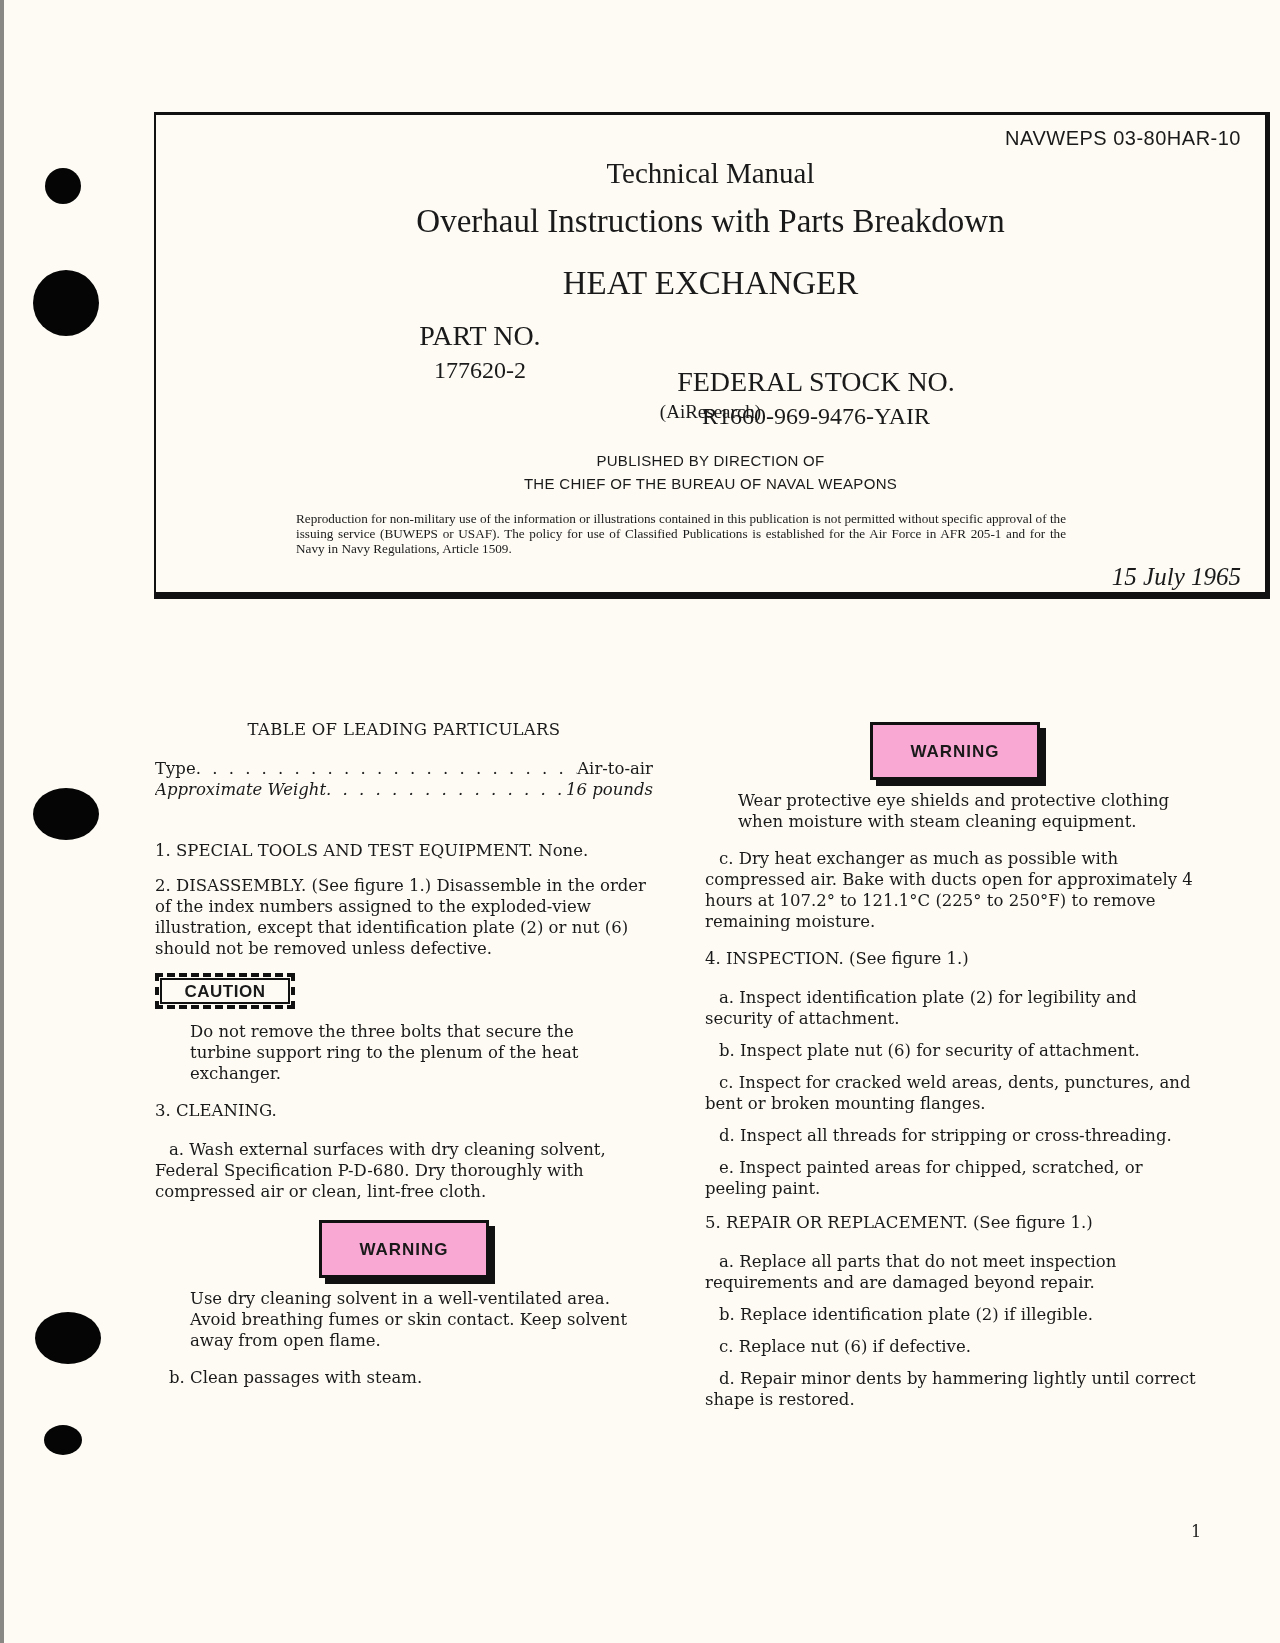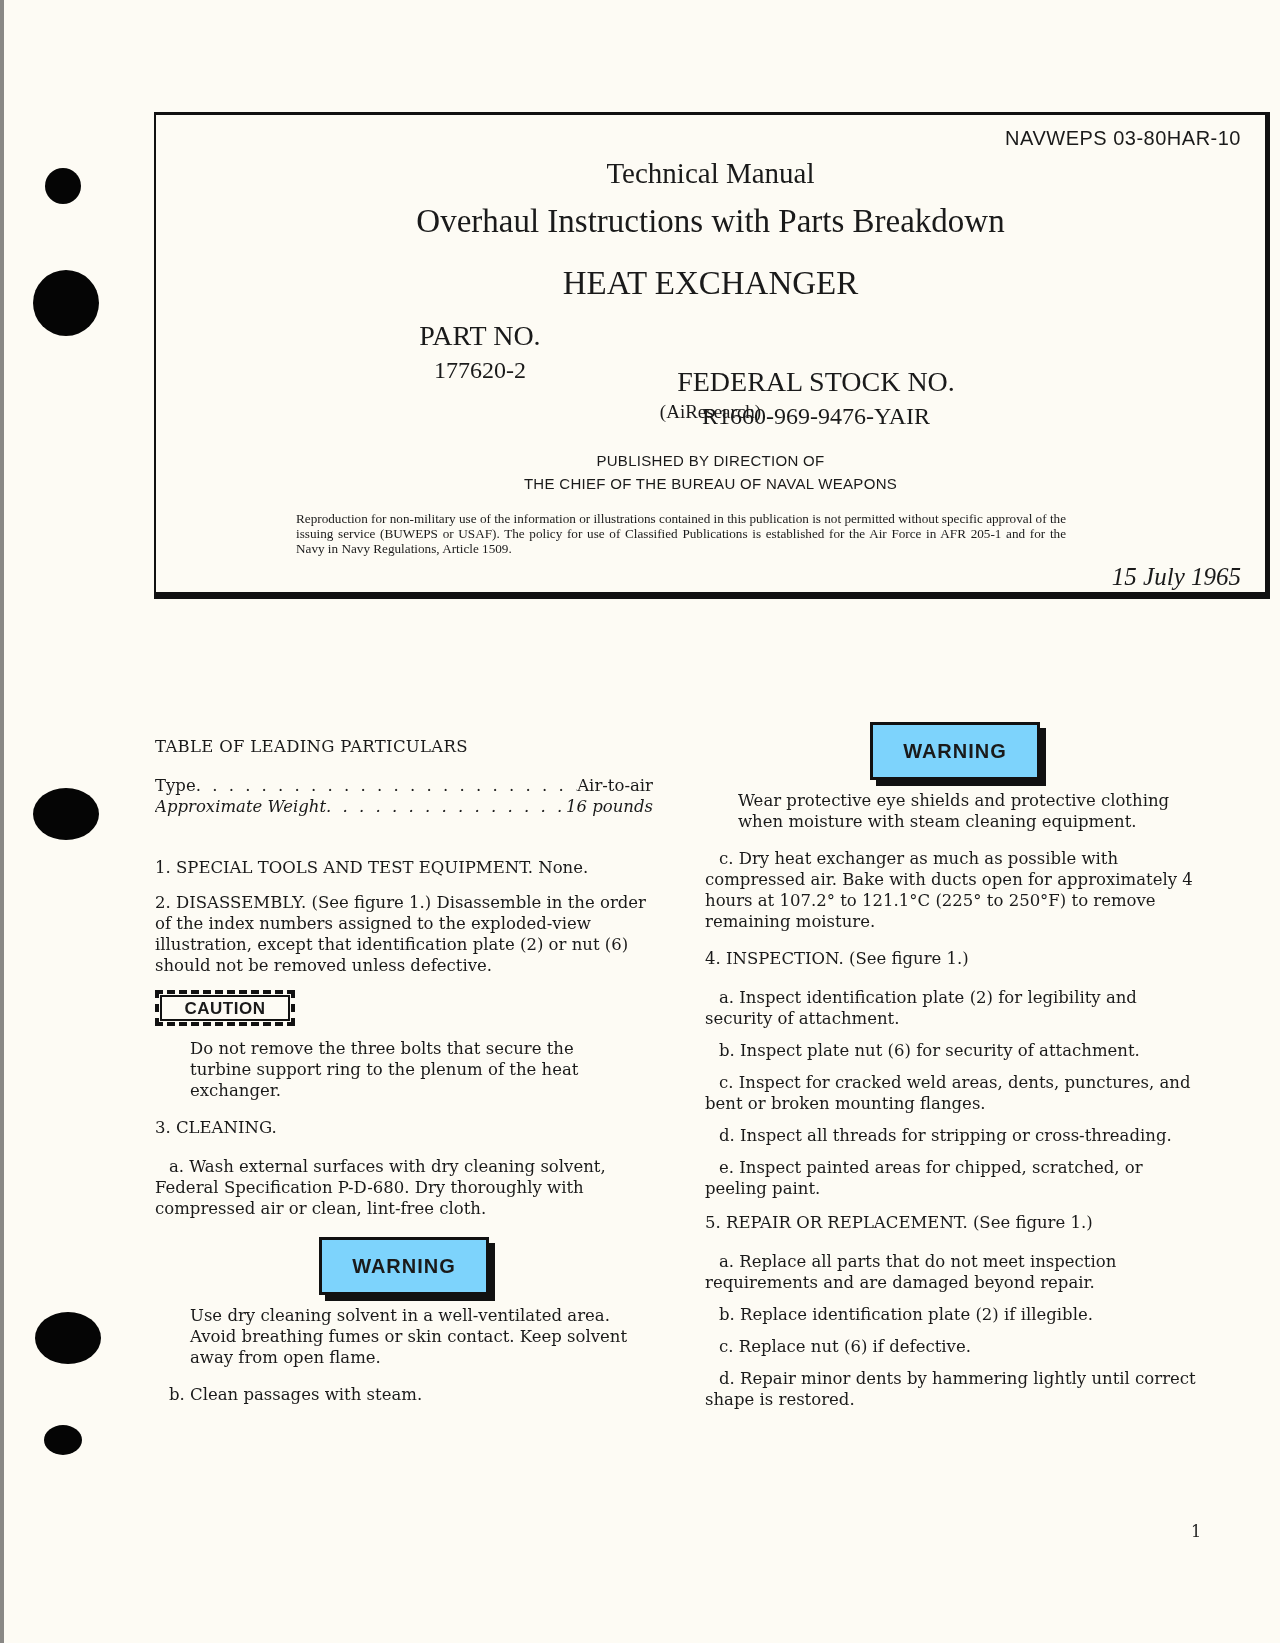--- a/index.html
+++ b/index.html
@@ -38,34 +38,34 @@
     .repro { position: absolute; left: 140px; width: 770px; top: 396px; font-family: "Liberation Serif", serif; font-size: 13.2px; line-height: 15px; text-align: justify; text-align-last: left; }
     .date { position: absolute; right: 24px; top: 448px; font-family: "Liberation Serif", serif; font-style: italic; font-size: 25px; }
 
     .col { position: absolute; font-size: 16.5px; line-height: 21px; }
     .left { left: 155px; width: 498px; }
     .right { left: 705px; width: 500px; }
     .para { margin: 0 0 11px 0; }
     .ind { text-indent: 14px; }
     .note-body { padding-left: 35px; padding-right: 20px; margin: 0 0 16px 0; }
 
-    .tlp-title { margin: 17px 0 18px 0; letter-spacing: .3px; }
+    .tlp-title { text-align: center; margin: 0 0 18px 0; letter-spacing: .3px; }
     .tlp-row { display: flex; white-space: nowrap; overflow: hidden; }
     .tlp-row .lab { flex: 0 0 auto; }
     .tlp-row .dots { flex: 1 1 auto; overflow: hidden; letter-spacing: 3px; }
     .tlp-row .dots::before { content: ". . . . . . . . . . . . . . . . . . . . . . . . . . . . . . . . . . . . . . . . . ."; }
     .tlp-row .val { flex: 0 0 auto; }
 
     .warn-wrap { display: flex; justify-content: center; margin: 8px 0 10px 0; }
     .warn {
       position: relative; width: 170px; height: 58px; box-sizing: border-box;
-      border: 3px solid #111; background: #7dd3fc;
+      border: 3px solid #111; background: #f9a8d4;
       box-shadow: 6px 6px 0 #111;
       display: flex; align-items: center; justify-content: center;
-      font-family: "Liberation Sans", sans-serif; font-weight: bold; font-size: 20px; letter-spacing: 1px;
+      font-family: "Liberation Sans", sans-serif; font-weight: bold; font-size: 17px; letter-spacing: 1px;
     }
     .caution-wrap { display: flex; justify-content: flex-start; margin: 14px 0 12px 0; }
     .caution {
       width: 140px; height: 36px; box-sizing: border-box;
       border: 4px dashed #111; outline: 2px solid #111; outline-offset: -7px;
       display: flex; align-items: center; justify-content: center;
       font-family: "Liberation Sans", sans-serif; font-weight: bold; font-size: 17px; letter-spacing: .5px;
     }
     .pagenum { position: absolute; left: 1191px; top: 1522px; font-size: 16px; }
   </style>

